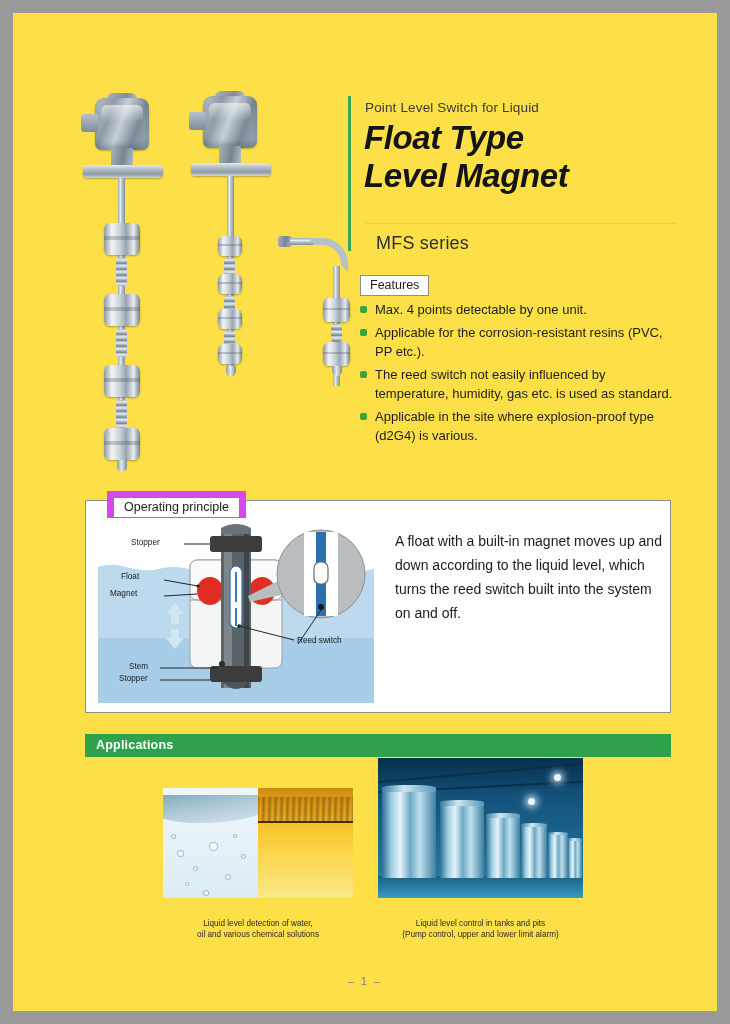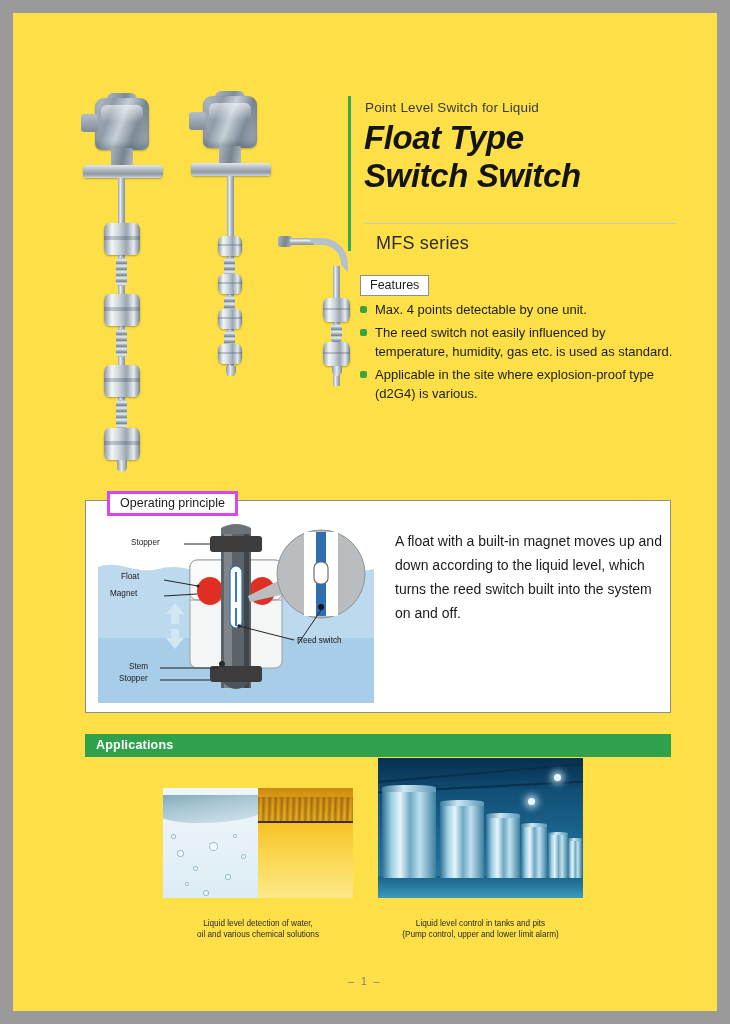--- a/index.html
+++ b/index.html
@@ -139,21 +139,21 @@
     width: 40px; height: 34px;
   }
 
   
   #op-box {
     position: absolute; left: 72px; top: 487px; width: 586px; height: 213px;
     border: 1px solid #8f8f8f; background: #fff;
   }
   #op-chip {
     position: absolute; left: 94px; top: 478px;
-    background: #fff; border: 3px solid #d946ef;
+    background: #fff; border: 7px solid #d946ef;
     padding: 2px 10px 3px 10px; font-size: 12.5px; color: #1c1c1c;
   }
   #op-diagram {
     position: absolute; left: 85px; top: 505px; width: 276px; height: 185px;
     background: #fff; overflow: hidden;
   }
   #op-text {
     position: absolute; left: 382px; top: 516px; width: 270px;
     font-size: 14px; line-height: 24px; color: #1b1b1b;
   }
@@ -286,30 +286,31 @@
         <div class="float" style="left:45px; top:106px; width:27px; height:24px;"></div>
         <div class="tip" style="left:54px; top:130px; height:10px;"></div>
       </div>
     </div>
 
     <div id="header">
       <div id="green-accent"></div>
       <div id="eyebrow">Point Level Switch for Liquid</div>
       <div id="title">
         <div>Float Type</div>
-        <div>Switch Switch</div>
+        <div>Level Magnet</div>
       </div>
       <div id="title-rule"></div>
       <div id="series">MFS series</div>
     </div>
 
     <div id="features">
       <div class="section-chip">Features</div>
       <ul id="feature-list">
         <li>Max. 4 points detectable by one unit.</li>
+        <li>Applicable for the corrosion-resistant resins (PVC, PP etc.).</li>
         <li>The reed switch not easily influenced by temperature, humidity, gas etc. is used as standard.</li>
         <li>Applicable in the site where explosion-proof type (d2G4) is various.</li>
       </ul>
     </div>
 
     <div id="op-box"></div>
     <div id="op-chip">Operating principle</div>
 
     <div id="op-diagram">
       <svg width="276" height="185" viewBox="0 0 276 185">

